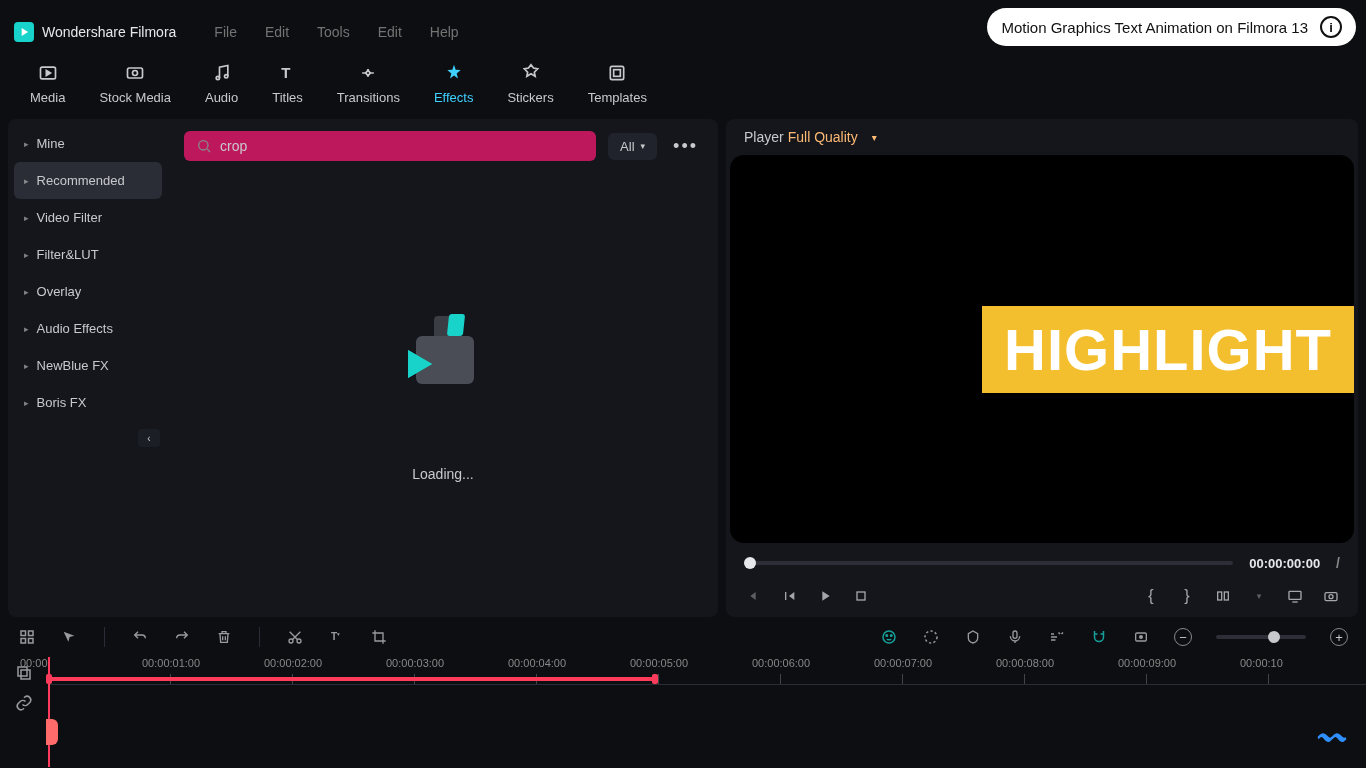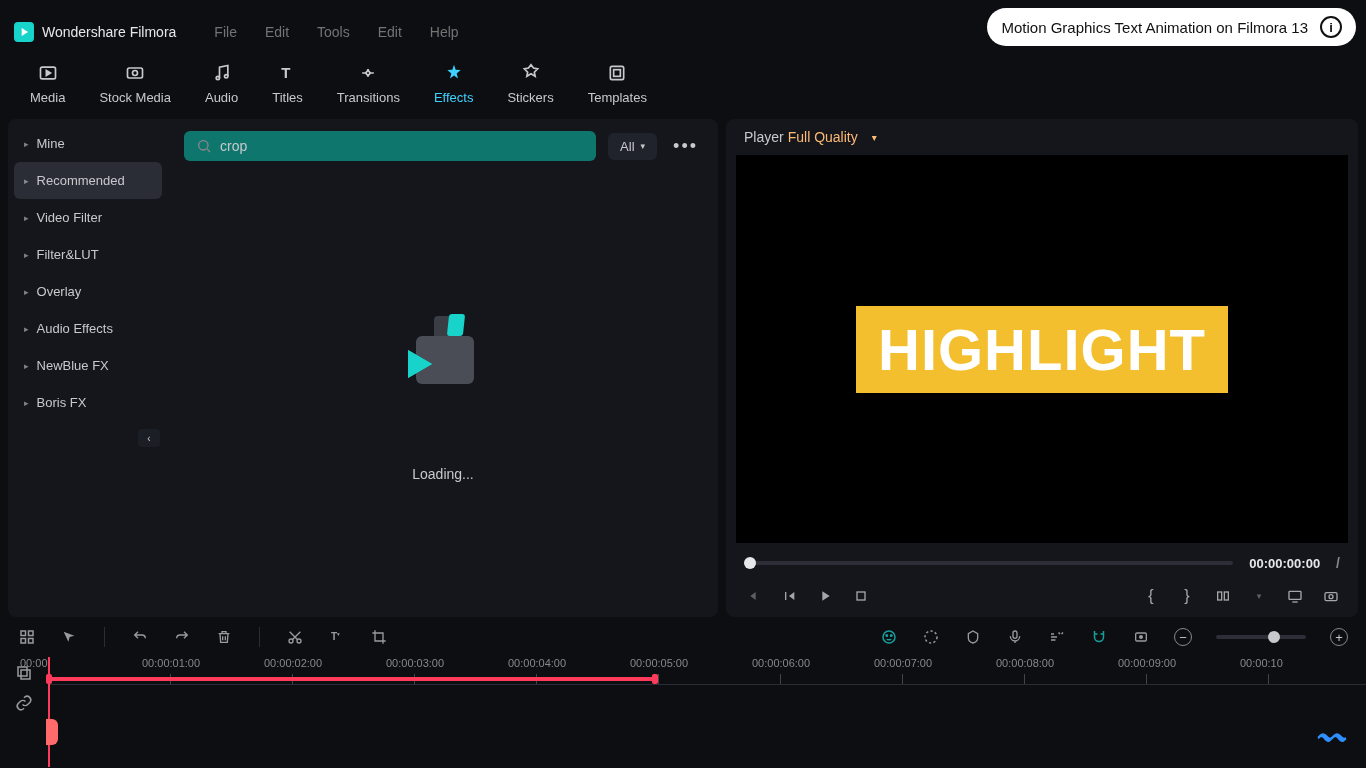--- a/index.html
+++ b/index.html
@@ -31,38 +31,38 @@
 
 .sidebar { width: 160px; background: #14161c; border-radius: 8px 0 0 8px; margin: 0 0 0 8px; padding: 6px 0; display: flex; flex-direction: column; }
 .side-item { padding: 11px 16px; font-size: 13px; color: #c8c9cc; cursor: pointer; display: flex; align-items: center; gap: 8px; }
 .side-item.active { background: #2a2d36; border-radius: 6px; margin: 0 6px; padding: 11px 10px; }
 .side-item .chev { font-size: 9px; opacity: 0.6; }
 .collapse-btn { margin-top: auto; align-self: flex-end; margin: 8px; width: 22px; height: 18px; background: #1b1e25; border-radius: 4px; display: flex; align-items: center; justify-content: center; font-size: 10px; cursor: pointer; }
 
 
 .content { flex: 1; background: #14161c; margin-right: 8px; border-radius: 0 8px 8px 0; display: flex; flex-direction: column; }
 .search-row { display: flex; align-items: center; padding: 12px 16px; gap: 12px; }
-.search-box { flex: 1; background: #0f766e; border-radius: 6px; padding: 7px 12px; display: flex; align-items: center; gap: 8px; }
+.search-box { flex: 1; background: #be185d; border-radius: 6px; padding: 7px 12px; display: flex; align-items: center; gap: 8px; }
 .search-box input { background: transparent; border: none; outline: none; color: #c8c9cc; font-size: 14px; flex: 1; }
 .filter-pill { background: #20232b; padding: 6px 12px; border-radius: 6px; font-size: 13px; display: flex; align-items: center; gap: 6px; cursor: pointer; }
 .more-btn { font-size: 18px; letter-spacing: 2px; cursor: pointer; padding: 0 4px; }
 .loading-area { flex: 1; display: flex; flex-direction: column; align-items: center; justify-content: center; gap: 28px; }
 .loading-box { width: 90px; height: 90px; position: relative; }
 .box-main { position: absolute; left: 18px; top: 28px; width: 58px; height: 48px; background: #4a4d55; border-radius: 6px; }
 .box-top { position: absolute; left: 36px; top: 8px; width: 26px; height: 26px; background: #3a3d44; border-radius: 4px; }
 .box-teal { position: absolute; left: 50px; top: 6px; width: 16px; height: 22px; background: #18d3c9; border-radius: 3px; transform: skewX(-6deg); }
 .box-play { position: absolute; left: 10px; top: 42px; width: 0; height: 0; border-left: 24px solid #18d3c9; border-top: 14px solid transparent; border-bottom: 14px solid transparent; filter: drop-shadow(0 0 0 #18d3c9); }
 .loading-text { font-size: 14px; color: #c8c9cc; margin-top: 40px; }
 
 
 .player { width: 632px; background: #14161c; border-radius: 8px; margin-right: 8px; display: flex; flex-direction: column; }
 .player-top { display: flex; align-items: center; padding: 10px 18px; gap: 4px; }
 .player-label { font-size: 14px; color: #c8c9cc; }
 .quality-dd { font-size: 14px; color: #fdba74; display: flex; align-items: center; gap: 14px; cursor: pointer; }
-.video-stage { flex: 1; background: #000; margin: 0 10px; display: flex; align-items: center; justify-content: center; }
+.video-stage { flex: 1; background: #000; margin: 0 4px; display: flex; align-items: center; justify-content: flex-end; border-radius: 14px; }
 .highlight-box { background: #f4bf2e; padding: 10px 22px; }
 .highlight-text { color: #fff; font-size: 58px; font-weight: 800; letter-spacing: 1px; }
 .seek-row { padding: 12px 18px; display: flex; align-items: center; gap: 16px; font-weight: bold; }
 .seekbar { flex: 1; height: 4px; background: #2c2f38; border-radius: 2px; position: relative; }
 .seek-dot { position: absolute; left: 0; top: -4px; width: 12px; height: 12px; border-radius: 50%; background: #e6e7ea; }
 .time-disp { font-size: 13px; color: #e6e7ea; }
 .player-ctrls { display: flex; align-items: center; padding: 4px 18px 12px; gap: 18px; }
 .ctrl-icon { width: 18px; height: 18px; display: flex; align-items: center; justify-content: center; cursor: pointer; opacity: 0.8; }
 .ctrl-icon.dim { opacity: 0.4; }
 .ctrl-spacer { flex: 1; }

